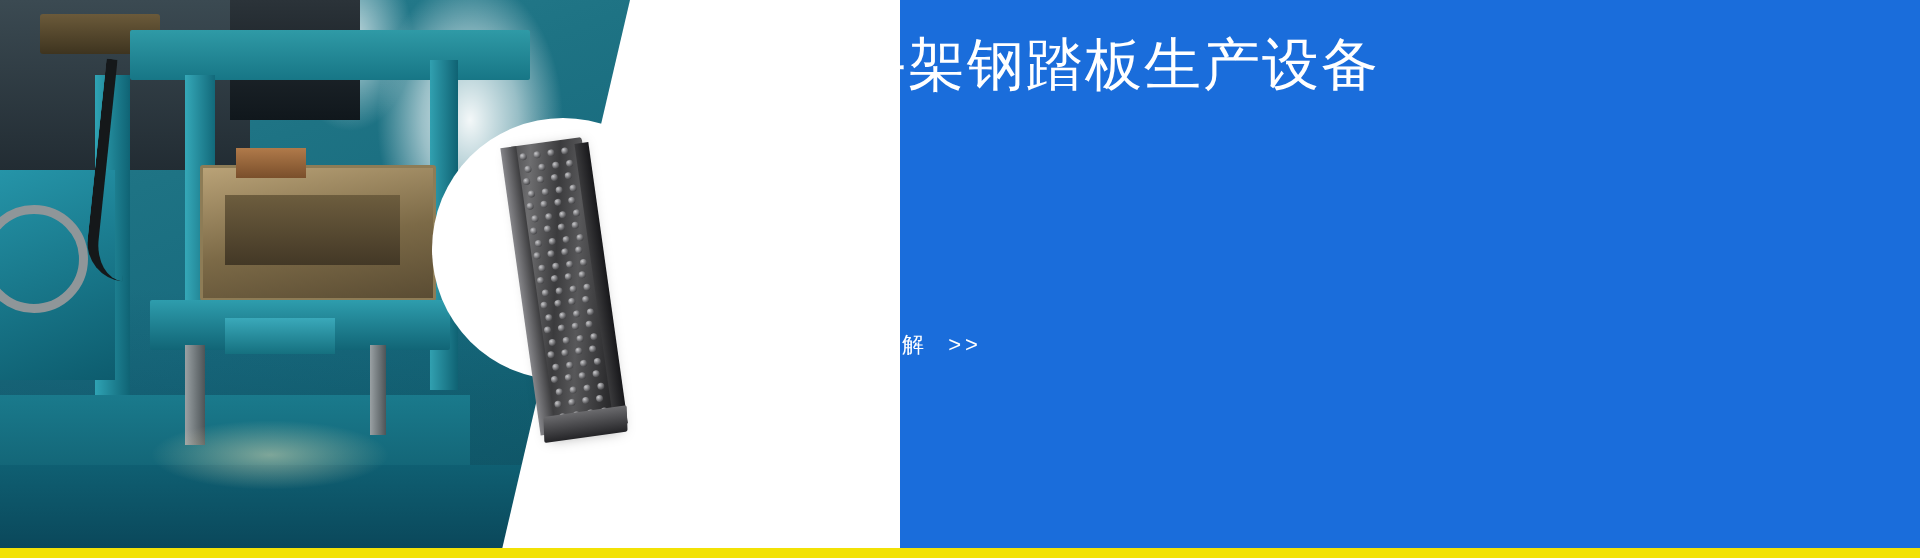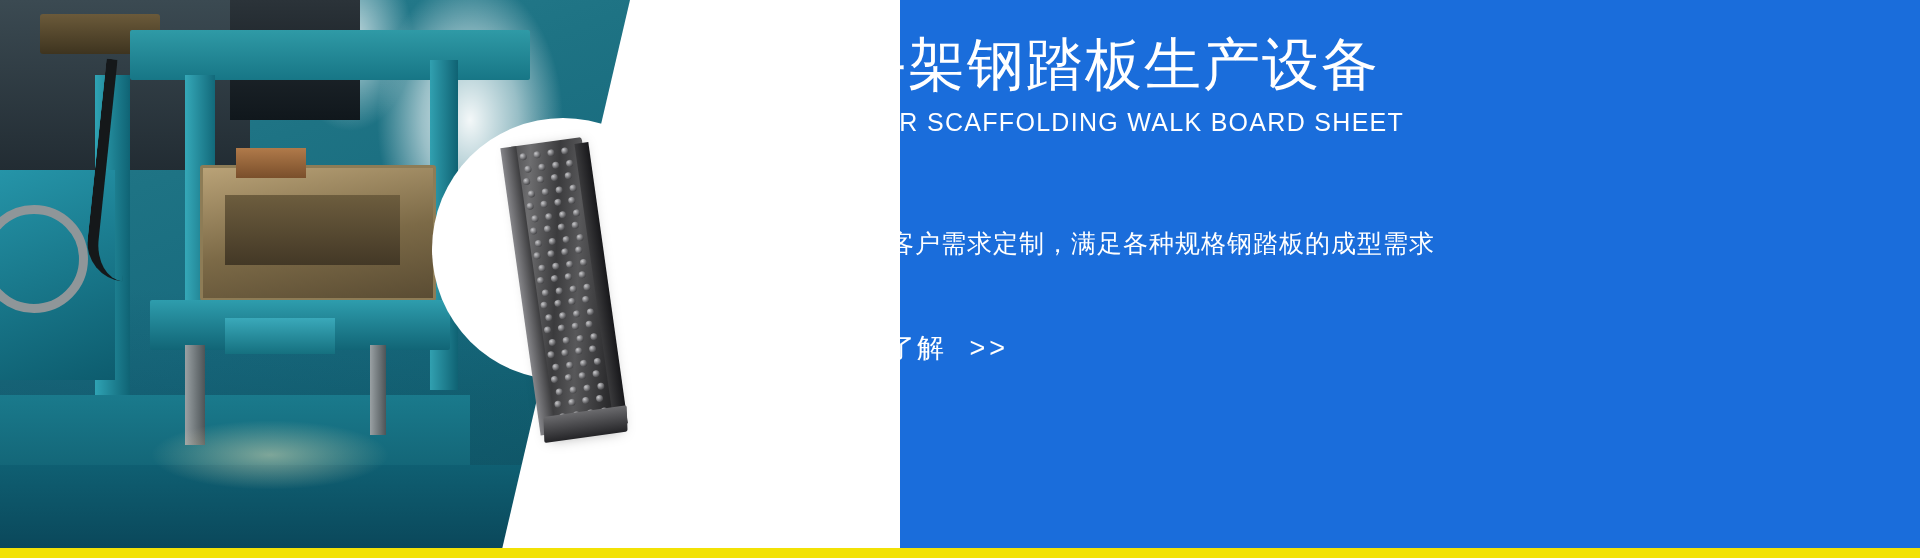--- a/index.html
+++ b/index.html
@@ -153,21 +153,21 @@
     margin-right:22px;
     flex:0 0 auto;
   }
   .bullet-text{
     font-size:25px;line-height:1.2;
     letter-spacing:1px;
     color:#ffffff;
   }
   .cta{
     position:absolute;left:40px;top:330px;
-    font-size:27px;letter-spacing:2px;
+    font-size:22px;letter-spacing:2px;
     color:#ffffff;
     text-decoration:none;
     white-space:nowrap;
     cursor:pointer;
   }
   .cta .arrows{margin-left:14px;letter-spacing:4px;}
 </style>
 </head>
 <body>
 
@@ -298,31 +298,29 @@
         <i style="left: 31px; top: 262.5px;"></i>
         <i style="left: 45px; top: 262.5px;"></i>
       </div>
     <div class="plank-end"></div>
   </div>
 
   <div class="content">
 
     <div class="title">脚手架钢踏板生产设备</div>
 
-    <div class="subtitle">LINE FOR SCAFFOLDING WALK BOARD SHEET</div>
 
     <div class="bullets">
 
       <div class="bullet">
         <span class="bullet-box"></span>
       </div>
 
       <div class="bullet">
         <span class="bullet-box"></span>
-        <span class="bullet-text">按照客户需求定制，满足各种规格钢踏板的成型需求</span>
       </div>
 
     </div>
 
     <a class="cta" href="#">
       <span>点击了解</span>
       <span class="arrows">&gt;&gt;</span>
     </a>
 
   </div>

